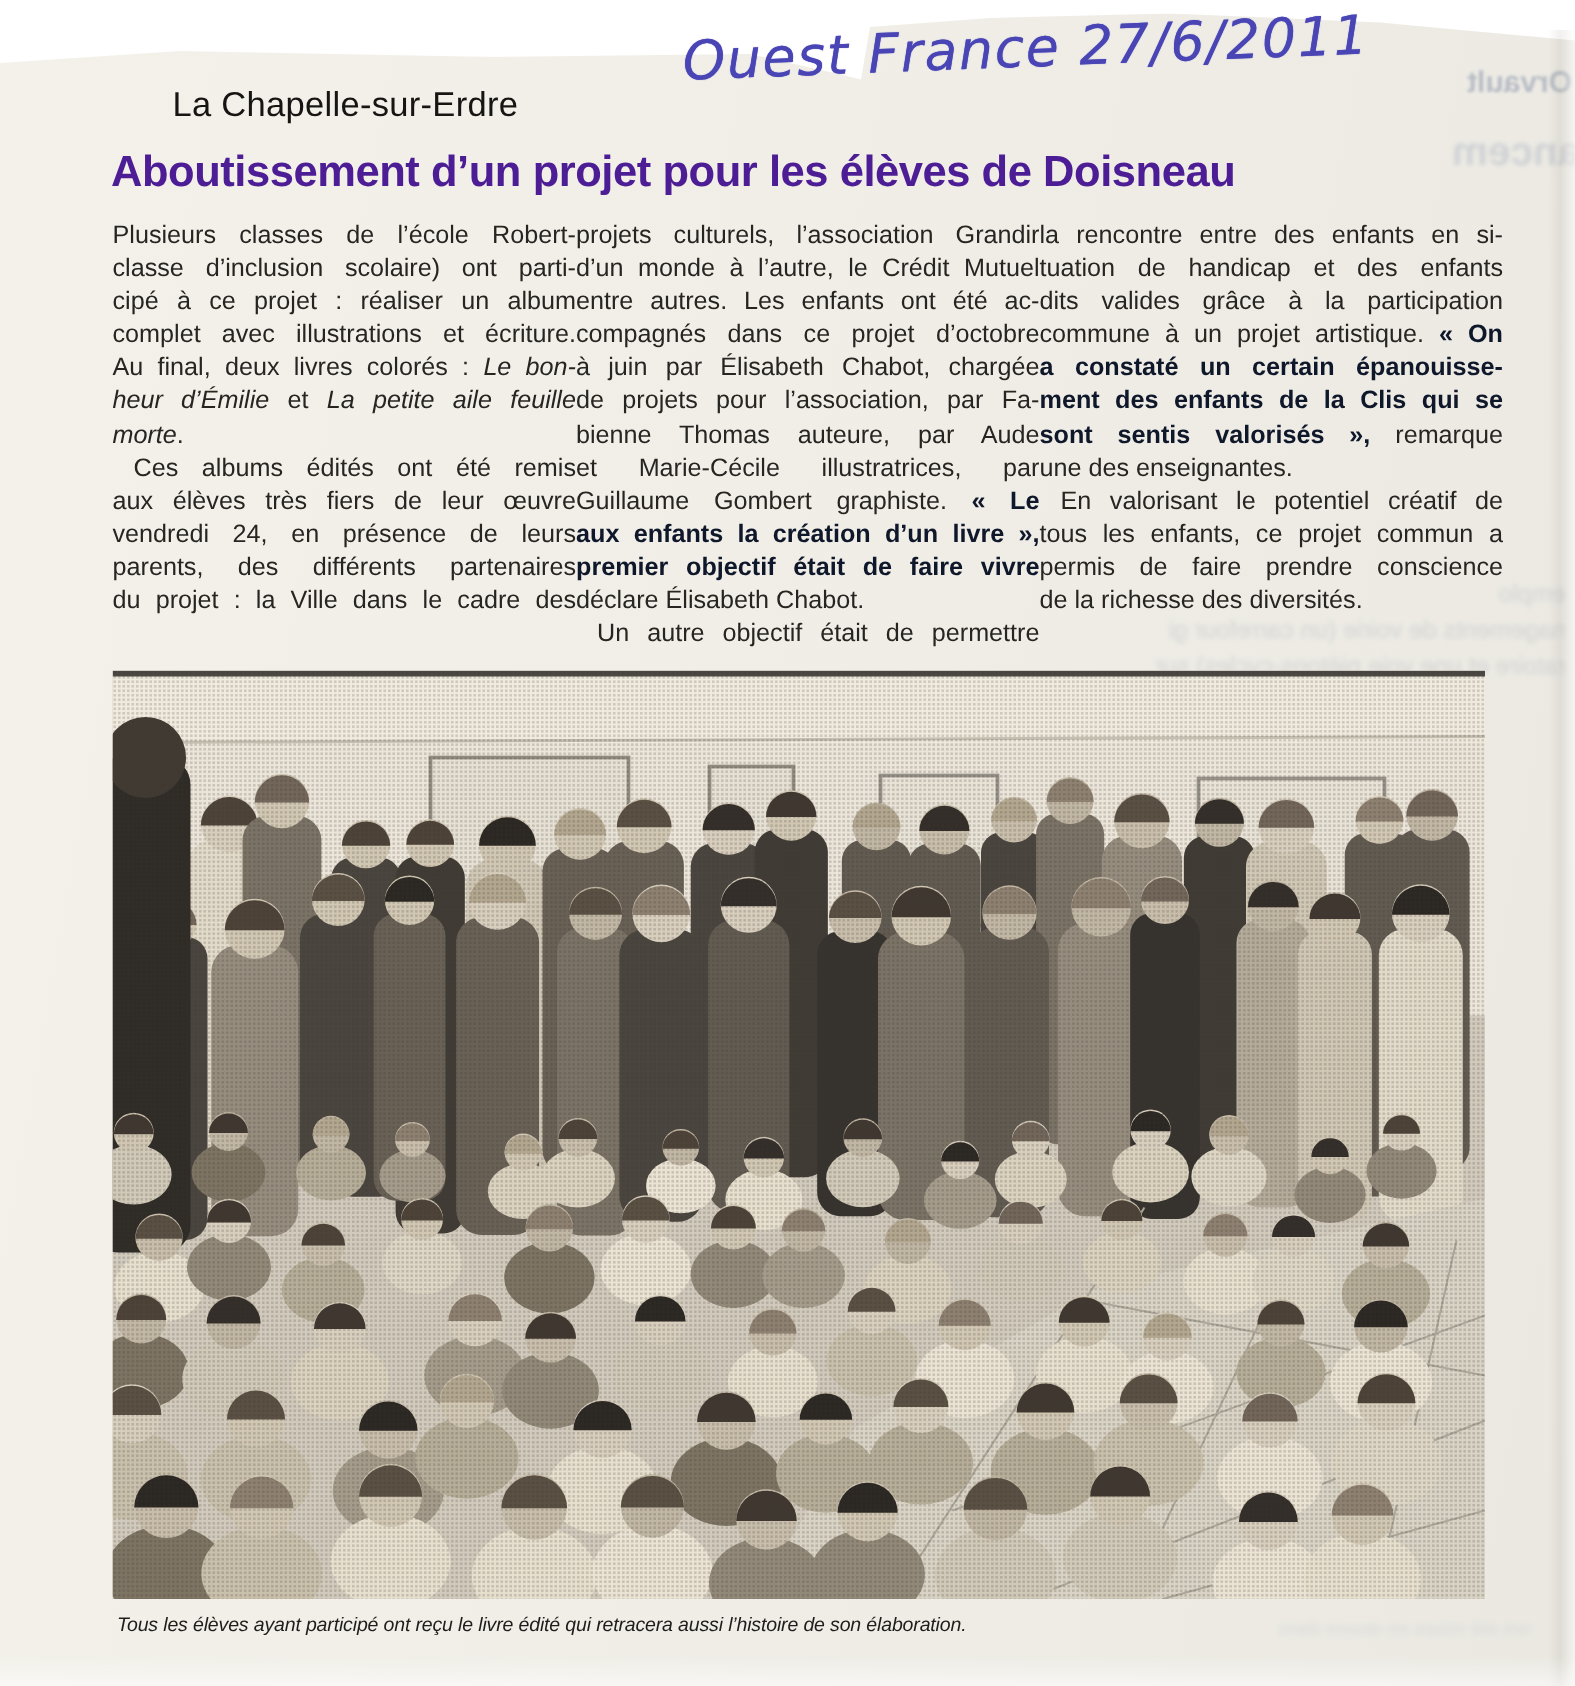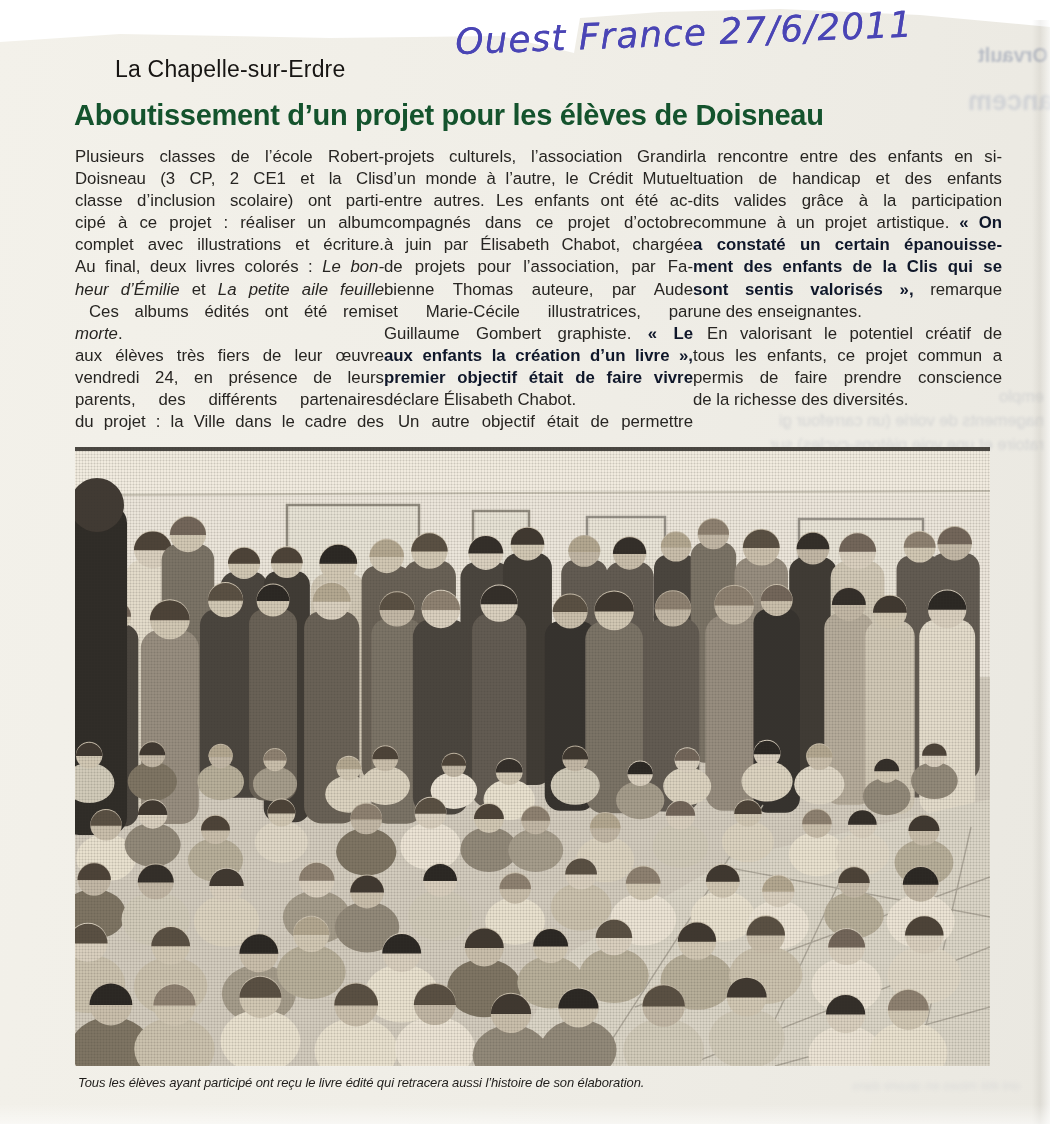--- a/index.html
+++ b/index.html
@@ -30,21 +30,21 @@
     font-style:italic;font-size:36px;letter-spacing:1px;
     color:#4a45b5;white-space:nowrap;
     text-shadow:0 0 0.6px #4a45b5;
   }
   .kicker{
     position:absolute;left:75px;top:56px;
     font-size:23px;font-weight:normal;color:#17151 3;color:#171513;letter-spacing:0.2px;margin-left:40px;
   }
   .headline{
     position:absolute;left:74px;top:99px;width:940px;
-    font-size:29px;font-weight:bold;color:#14532d;letter-spacing:-0.3px;
+    font-size:29px;font-weight:bold;color:#4c1d95;letter-spacing:-0.3px;
   }
   .columns{
     position:absolute;left:75px;top:146px;width:960px;
     display:flex;
   }
   .col{width:309px;}
   .ln{
     font-size:16.8px;line-height:22.1px;color:#272522;
     text-align:justify;
   }
@@ -98,28 +98,27 @@
 
 <div class="handwriting">Ouest France 27/6/2011</div>
 
 <div class="kicker">La Chapelle-sur-Erdre</div>
 
 <div class="headline">Aboutissement d’un projet pour les élèves de Doisneau</div>
 
 <div class="columns">
   <div class="col">
     <div class="ln j">Plusieurs classes de l’école Robert-</div>
-    <div class="ln j">Doisneau (3 CP, 2 CE1 et la Clis</div>
     <div class="ln j">classe d’inclusion scolaire) ont parti-</div>
     <div class="ln j">cipé à ce projet : réaliser un album</div>
     <div class="ln j">complet avec illustrations et écriture.</div>
     <div class="ln j"><span>Au final, deux livres colorés : </span><span class="it">Le bon-</span></div>
     <div class="ln j"><span class="it">heur d’Émilie</span><span> et </span><span class="it">La petite aile feuille</span></div>
+    <div class="ln last"><span class="it">morte</span><span>.</span></div>
     <div class="ln j ind">Ces albums édités ont été remis</div>
-    <div class="ln last"><span class="it">morte</span><span>.</span></div>
     <div class="ln j">aux élèves très fiers de leur œuvre</div>
     <div class="ln j">vendredi 24, en présence de leurs</div>
     <div class="ln j">parents, des différents partenaires</div>
     <div class="ln j">du projet : la Ville dans le cadre des</div>
   </div>
 
   <div class="col">
     <div class="ln j">projets culturels, l’association Grandir</div>
     <div class="ln j">d’un monde à l’autre, le Crédit Mutuel</div>
     <div class="ln j">entre autres. Les enfants ont été ac-</div>

